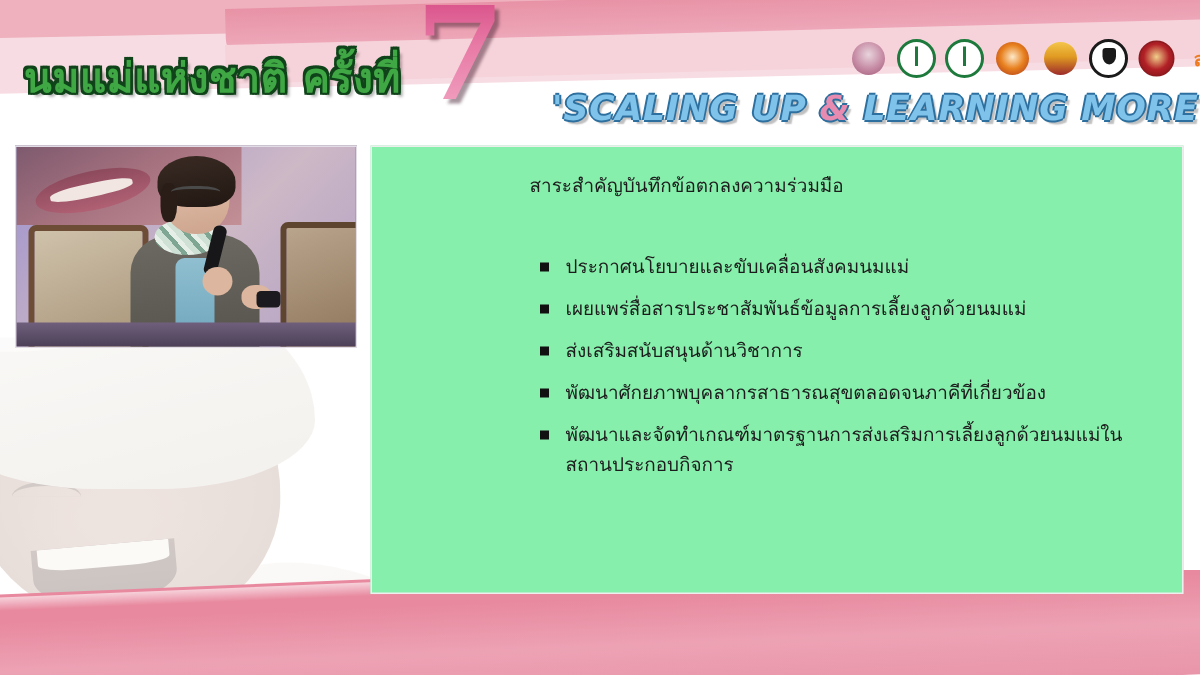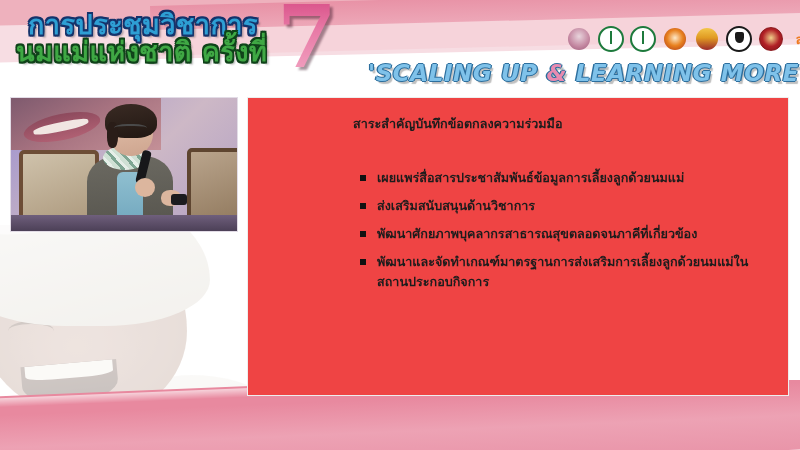--- a/index.html
+++ b/index.html
@@ -193,21 +193,21 @@
   .v-hand2{position:absolute;left:150px;top:92px;width:20px;height:16px;border-radius:45%;
     background:#dcb69e;}
   .v-remote{position:absolute;left:160px;top:96px;width:16px;height:11px;
     background:#1b1b1f;border-radius:3px;}
   .v-floor{position:absolute;left:0;bottom:0;width:226px;height:16px;
     background:linear-gradient(180deg,#6f5f7c,#4c4057);}
 
   
   .panel{
     position:absolute;left:247px;top:97px;width:540px;height:297px;
-    background:#ef4444;border:1px solid #eeeeee;font-weight:bold;
+    background:#86efac;border:1px solid #eeeeee;
   }
   .lead{
     position:absolute;left:105px;top:15px;width:420px;
     font-size:12.6px;line-height:22px;color:#1c1c1c;
     font-family:"DejaVu Sans","Liberation Sans",sans-serif;
   }
   .lead div{white-space:nowrap;}
   .bullets{
     position:absolute;left:112px;top:70px;width:410px;
     margin:0;padding:0;list-style:none;
@@ -241,21 +241,20 @@
   </div>
 
   <div class="hdr">
     <div class="hdr-pink-top"></div>
     <div class="hdr-pink-mid"></div>
     <div class="hdr-swoosh"></div>
     <div class="hdr-swoosh2"></div>
     <div class="hdr-white"></div>
 
     <div class="seven">7</div>
-    <div class="title1">การประชุมวิชาการ</div>
     <div class="title2">นมแม่แห่งชาติ ครั้งที่</div>
 
     <div class="tagline"><span>'SCALING UP </span><span class="amp">&amp;</span><span> LEARNING MORE'</span></div>
 
     <div class="logos">
       <div class="logo">
           <span class="disc lg-seal"></span>
         </div>
       <div class="logo">
           <span class="disc lg-green"></span>
@@ -298,20 +297,21 @@
     <div class="v-hand2"></div>
     <div class="v-remote"></div>
     <div class="v-floor"></div>
   </div>
 
   <div class="panel">
     <div class="lead">
       <div>สาระสำคัญบันทึกข้อตกลงความร่วมมือ</div>
     </div>
     <ul class="bullets">
+      <li>ประกาศนโยบายและขับเคลื่อนสังคมนมแม่</li>
       <li>เผยแพร่สื่อสารประชาสัมพันธ์ข้อมูลการเลี้ยงลูกด้วยนมแม่</li>
       <li>ส่งเสริมสนับสนุนด้านวิชาการ</li>
       <li>พัฒนาศักยภาพบุคลากรสาธารณสุขตลอดจนภาคีที่เกี่ยวข้อง</li>
       <li>พัฒนาและจัดทำเกณฑ์มาตรฐานการส่งเสริมการเลี้ยงลูกด้วยนมแม่ในสถานประกอบกิจการ</li>
     </ul>
   </div>
 
 </div>
 
 </body></html>

